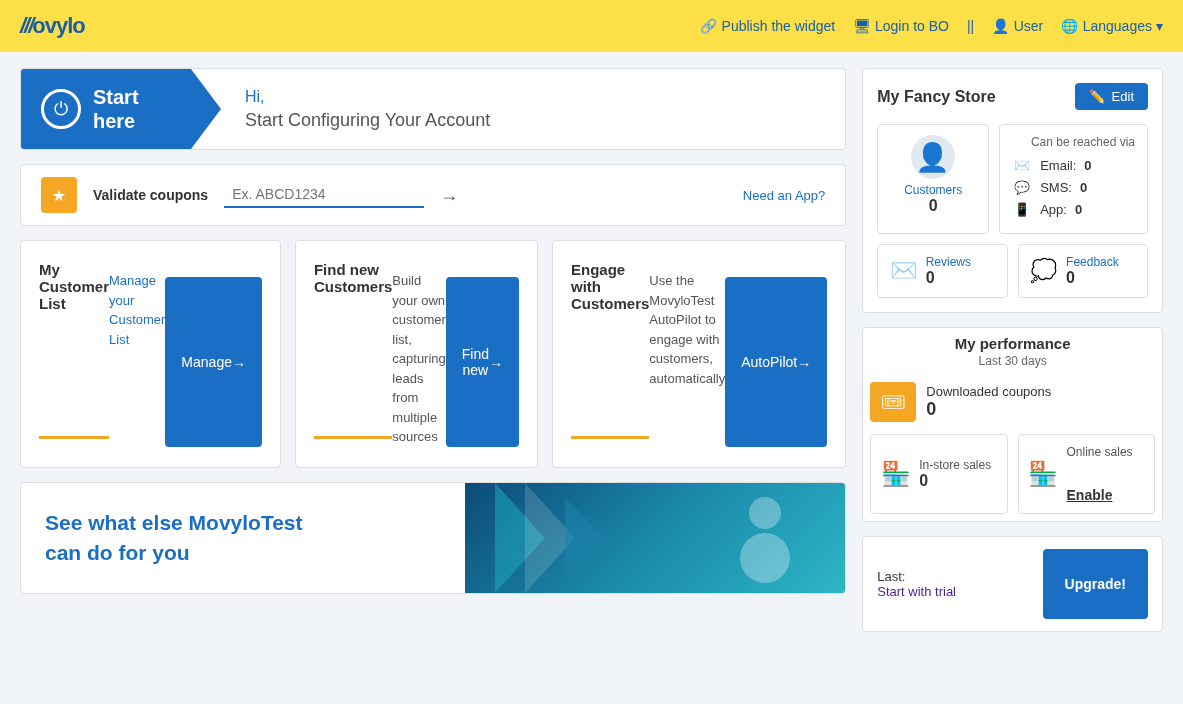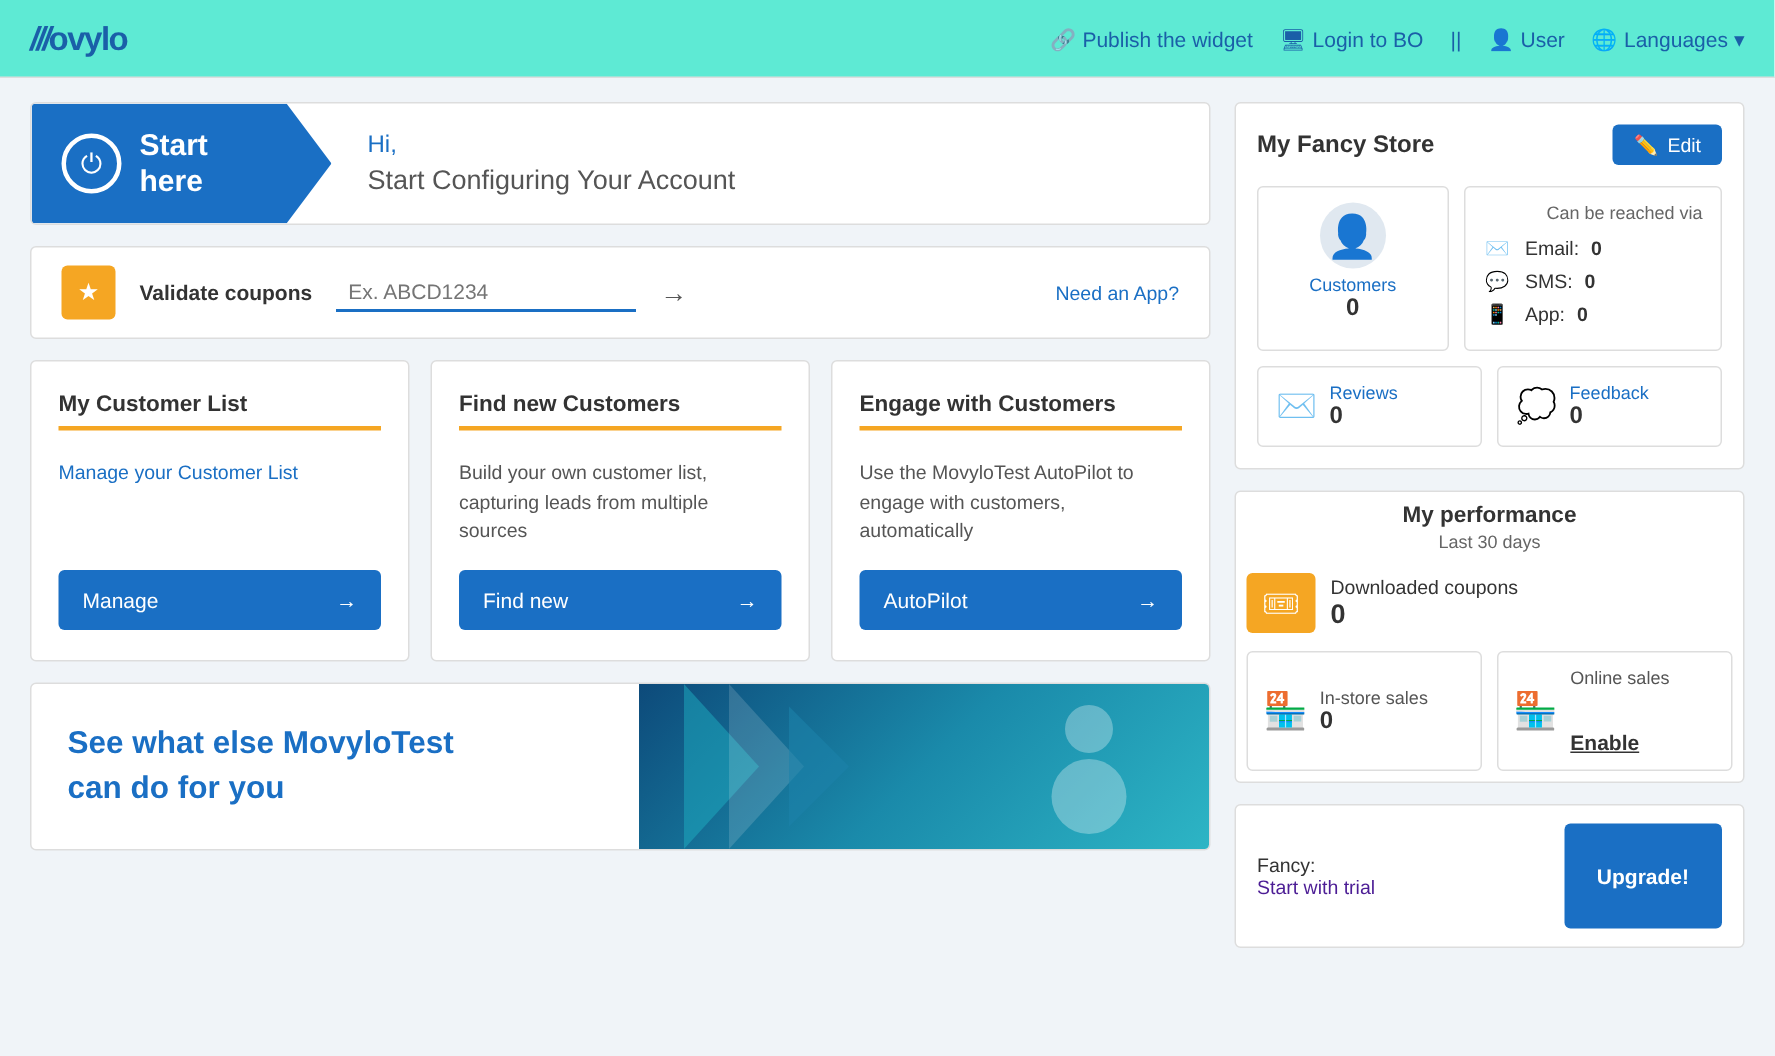--- a/index.html
+++ b/index.html
@@ -1,20 +1,20 @@
 <!DOCTYPE html>
 <html><head>
   <meta charset="utf-8">
   <style>
     * { box-sizing: border-box; margin: 0; padding: 0; }
     body { font-family: Arial, sans-serif; background: #f0f4f8; color: #333; font-size: 14px; }
 
     
     .header {
-      background: #5eead4;
+      background: #fde047;
       border-bottom: 1px solid #ddd;
       display: flex;
       align-items: center;
       padding: 0 20px;
       height: 52px;
       justify-content: space-between;
     }
     .header-logo {
       display: flex;
       align-items: center;
@@ -173,21 +173,21 @@
       display: flex;
       gap: 14px;
     }
     .card {
       background: #fff;
       border: 1px solid #ddd;
       border-radius: 4px;
       padding: 20px 18px;
       flex: 1;
       display: flex;
-      flex-direction: column;
+      flex-direction: row;
     }
     .card-title {
       font-weight: bold;
       font-size: 15px;
       margin-bottom: 8px;
       padding-bottom: 6px;
       border-bottom: 3px solid #f5a623;
       display: inline-block;
     }
     .card-desc {
@@ -663,20 +663,20 @@
           <div class="sales-info">
             <div class="sales-label">Online sales</div>
             <div class="sales-enable">Enable</div>
           </div>
         </div>
       </div>
     </div>
 
     <div class="plan-card">
       <div class="plan-info">
-        <div class="plan-label">Fancy:</div>
+        <div class="plan-label">Last:</div>
         <div class="plan-name">Start with trial</div>
       </div>
       <button class="upgrade-btn">Upgrade!</button>
     </div>
 
   </div>
 </div>
 
 </body></html>

